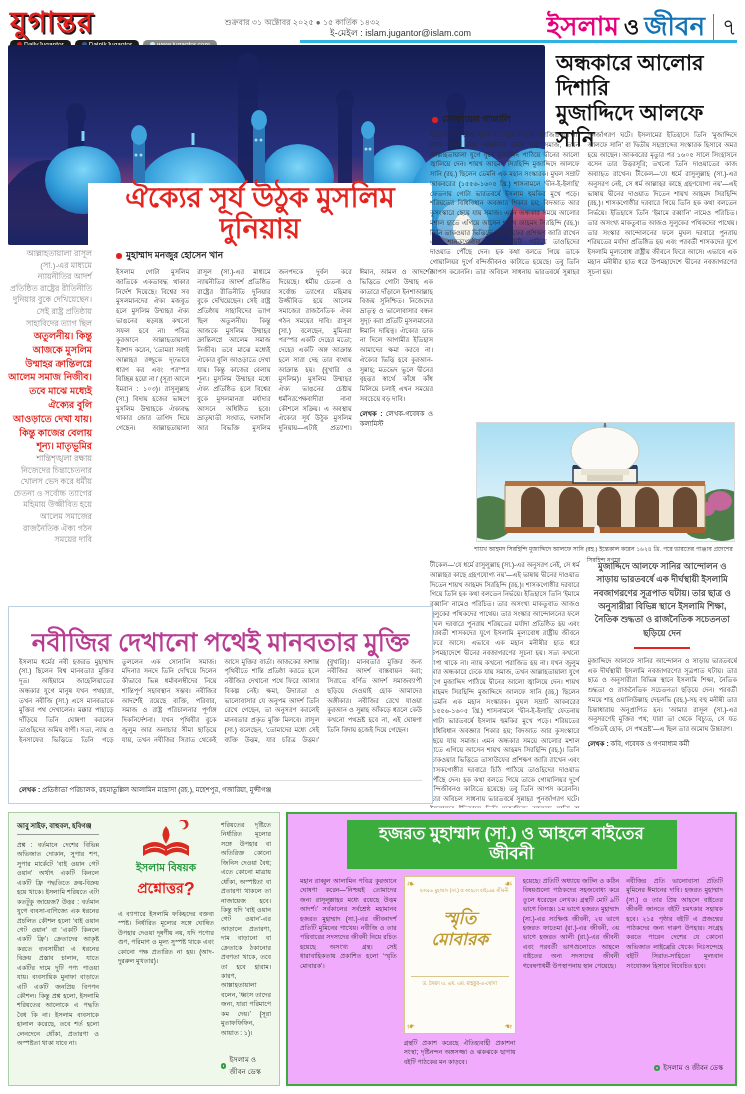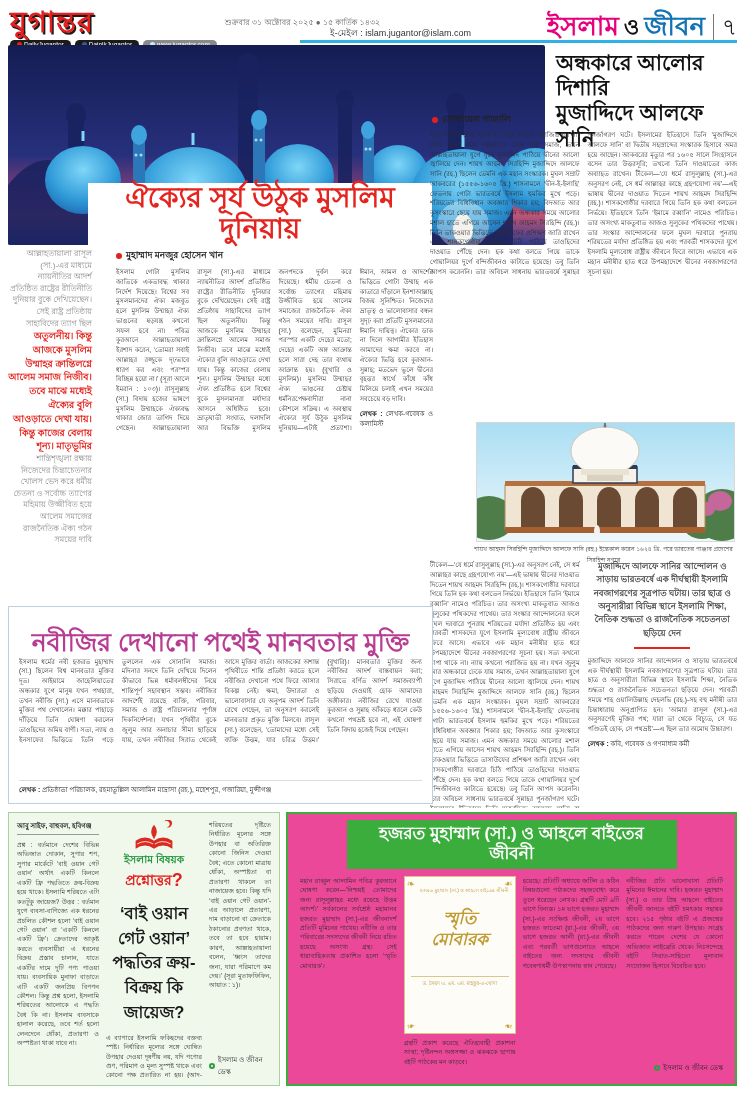--- a/index.html
+++ b/index.html
@@ -57,21 +57,21 @@
   .qa-box{background:#f0f8ec;border:1px solid #aacfa4;padding:7px 8px;}
   .qa-asker{font-size:6.8px;font-weight:700;color:#222;border-bottom:1px solid #999;padding-bottom:2px;}
   .qa-text{font-size:6.3px;line-height:1.5;color:#2d2d2d;text-align:justify;}
   .qa-brand1{font-size:10.5px;font-weight:800;color:#1f9438;text-align:center;}
   .qa-brand2{font-size:14px;font-weight:800;color:#e3201f;text-align:center;}
   .qa-bigq{font-size:16.5px;font-weight:700;color:#1b1b1b;text-align:center;line-height:1.5;}
   .desk{font-size:7px;color:#222;display:flex;align-items:center;gap:3px;justify-content:flex-end;}
   .desk .gdot{width:6px;height:6px;border-radius:50%;border:2px solid #2f9e41;display:inline-block;}
 
   
-  .green-box{background:#ec4899;border:2px solid #3aad3c;padding:6px 12px;}
+  .green-box{background:#f0abfc;border:2px solid #3aad3c;padding:6px 12px;}
   .green-banner{background:#3aad3c;color:#fff;font-size:17px;font-weight:700;text-align:center;
                 padding:4px 10px;line-height:1.2;}
   .cover{background:#fdfcf6;border:1px solid #d9c68c;position:relative;padding:10px 6px;}
   .cover .corner{position:absolute;color:#c9a63c;font-size:10px;}
   .cover-small{font-size:4.8px;color:#b8902f;text-align:right;line-height:1.5;}
   .cover-title{font-size:17px;color:#c09a33;text-align:center;font-weight:700;font-style:italic;
                line-height:1.25;margin-top:14px;}
   .cover-author{font-size:5px;color:#b8902f;text-align:center;border-top:1px solid #d9c68c;
                 padding-top:3px;margin-top:26px;}
 </style>
@@ -302,33 +302,32 @@
 
   <div class="abs qa-box" style="left:8px;top:812px;width:272px;height:274px;">
     <div style="display:flex;gap:7px;height:100%;">
       <div style="flex:0 0 82px;display:flex;flex-direction:column;">
         <div class="qa-asker">আবু সাইফ, বাহুবল, হবিগঞ্জ</div>
         <div class="qa-text" style="margin-top:5px;overflow:hidden;flex:1;">
           <span>প্রশ্ন : বর্তমানে দেশের বিভিন্ন অভিজাত দোকান, সুপার শপ, সুপার মার্কেটে ‘বাই ওয়ান গেট ওয়ান’ অর্থাৎ একটি কিনলে একটি ফ্রি পদ্ধতিতে ক্রয়-বিক্রয় হয়ে থাকে। ইসলামি শরিয়তে এটা কতটুকু জায়েজ?</span>
           <span>উত্তর : বর্তমান যুগে ব্যবসা-বাণিজ্যে এক ধরনের প্রচলিত কৌশল হলো ‘বাই ওয়ান গেট ওয়ান’ বা ‘একটি কিনলে একটি ফ্রি’। ক্রেতাদের আকৃষ্ট করতে ব্যবসায়ীরা এ ধরনের বিক্রয় প্রস্তাব চালান, যাতে একটির দামে দুটি পণ্য পাওয়া যায়। ব্যবসায়িক মুনাফা বাড়াতে এটি একটি জনপ্রিয় বিপণন কৌশল। কিন্তু প্রশ্ন হলো, ইসলামি শরিয়তের আলোকে এ পদ্ধতি বৈধ কি না। ইসলাম ব্যবসাকে হালাল করেছে, তবে শর্ত হলো লেনদেনে ধোঁকা, প্রতারণা ও অস্পষ্টতা থাকা যাবে না।</span>
         </div>
       </div>
-      <div style="flex:0 0 96px;display:flex;flex-direction:column;align-items:center;">
+      <div style="flex:0 0 96px;display:flex;flex-direction:column;align-items:center;margin-left:12px;">
         <svg width="54" height="40" viewBox="0 0 54 40">
           <path d="M40 2 a4 4 0 1 1 3 7 a5 5 0 1 0 -3 -7 Z" fill="#d92b1f"></path>
           <path d="M27 6 Q34 14 27 24 Q20 14 27 6 Z" fill="#d92b1f"></path>
           <path d="M4 26 Q16 18 27 26 Q38 18 50 26 L50 36 Q38 28 27 36 Q16 28 4 36 Z" fill="#d92b1f"></path>
           <path d="M6 30 Q16 24 26 30 M28 30 Q38 24 48 30" stroke="#fff" stroke-width="1" fill="none"></path>
         </svg>
         <div class="qa-brand1">ইসলাম বিষয়ক</div>
         <div style="display:flex;align-items:center;">
           <span class="qa-brand2">প্রশ্নোত্তর</span>
           <span class="qa-brand2" style="font-size:18px;">?</span>
         </div>
-        <div class="qa-bigq" style="margin-top:8px;">‘বাই ওয়ান গেট ওয়ান’ পদ্ধতির ক্রয়-বিক্রয় কি জায়েজ?</div>
         <div class="qa-text" style="margin-top:8px;overflow:hidden;">এ ব্যাপারে ইসলামি ফকিহদের বক্তব্য স্পষ্ট। নির্ধারিত মূল্যের সঙ্গে ঘোষিত উপহার দেওয়া দূষণীয় নয়, যদি পণ্যের গুণ, পরিমাণ ও মূল্য সুস্পষ্ট থাকে এবং কোনো পক্ষ প্রতারিত না হয়। (আদ-দুররুল মুখতার)।</div>
       </div>
       <div style="flex:1;display:flex;flex-direction:column;">
         <div class="qa-text" style="flex:1;overflow:hidden;">শরিয়তের দৃষ্টিতে নির্ধারিত মূল্যের সঙ্গে উপহার বা অতিরিক্ত কোনো জিনিস দেওয়া বৈধ; এতে কোনো মাত্রায় ধোঁকা, অস্পষ্টতা বা প্রতারণা থাকলে তা নাজায়েজ হবে। কিন্তু যদি ‘বাই ওয়ান গেট ওয়ান’-এর আড়ালে প্রতারণা, দাম বাড়ানো বা ক্রেতাকে ঠকানোর প্রবণতা থাকে, তবে তা হবে হারাম। কারণ, আল্লাহতায়ালা বলেন, ‘ধ্বংস তাদের জন্য, যারা পরিমাপে কম দেয়।’ (সূরা মুতাফফিফিন, আয়াত : ১)।</div>
         <div class="desk">
           <span class="gdot"></span>
           <span>ইসলাম ও জীবন ডেস্ক</span>
         </div>
       </div>
     </div>

